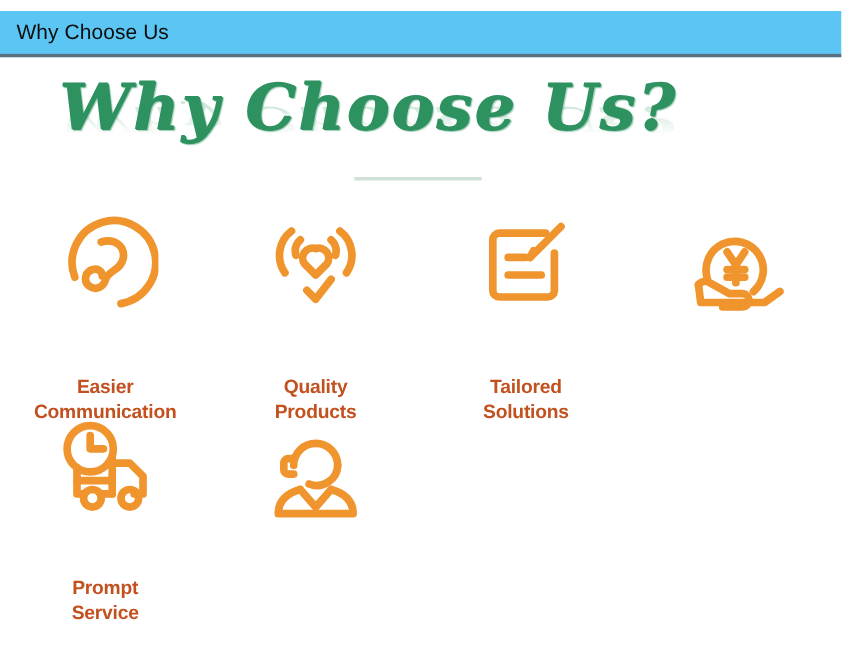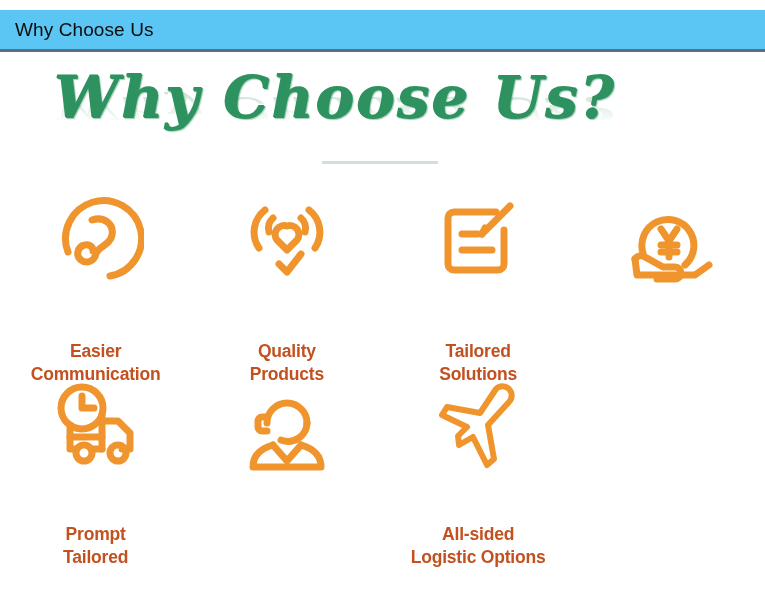--- a/index.html
+++ b/index.html
@@ -220,39 +220,30 @@
         <path d="M22 50 v24 h6"></path>
         <path d="M44 74 h10"></path>
         <path d="M54 40 v34"></path>
         <path d="M54 46 h16 l12 12 v16 h-8"></path>
         <path d="M22 62 h32"></path>
         <circle cx="36" cy="78" r="8"></circle>
         <circle cx="70" cy="78" r="8"></circle>
       </svg>
     </div>
     <div class="feature-label">Prompt
-Tailored</div>
+Service</div>
   </div>
 
   <div class="feature row2">
     <div class="feature-icon">
       <svg width="96" height="96" viewBox="0 0 96 96" fill="none" stroke="#F0952E" stroke-width="7" stroke-linecap="round" stroke-linejoin="round">
         <path d="M28 42 a20 20 0 1 1 40 0"></path>
         <path d="M28 36 h-5 a4 4 0 0 0 -4 4 v6 a4 4 0 0 0 4 4 h5"></path>
         <path d="M68 42 a19 19 0 0 1 -26 17"></path>
         <path d="M34 64 L48 80 L62 64"></path>
         <path d="M34 64 C20 68 14 76 14 86 h68 c0 -10 -6 -18 -20 -22"></path>
       </svg>
     </div>
   </div>
 
-  <div class="feature row2">
-    <div class="feature-icon">
-      <svg width="96" height="96" viewBox="0 0 96 96" fill="none" stroke="#F0952E" stroke-width="6" stroke-linecap="round" stroke-linejoin="round">
-        <path d="M66 14 a9 9 0 0 1 13 13 L58 50 l6 34 l-7 6 l-14 -28 l-14 8 l-1 -9 l9 -9 l-25 -12 l5 -8 l33 6 Z"></path>
-      </svg>
-    </div>
-    <div class="feature-label">All-sided
-Logistic Options</div>
-  </div>
 
 
 </div>
 
 </body></html>

